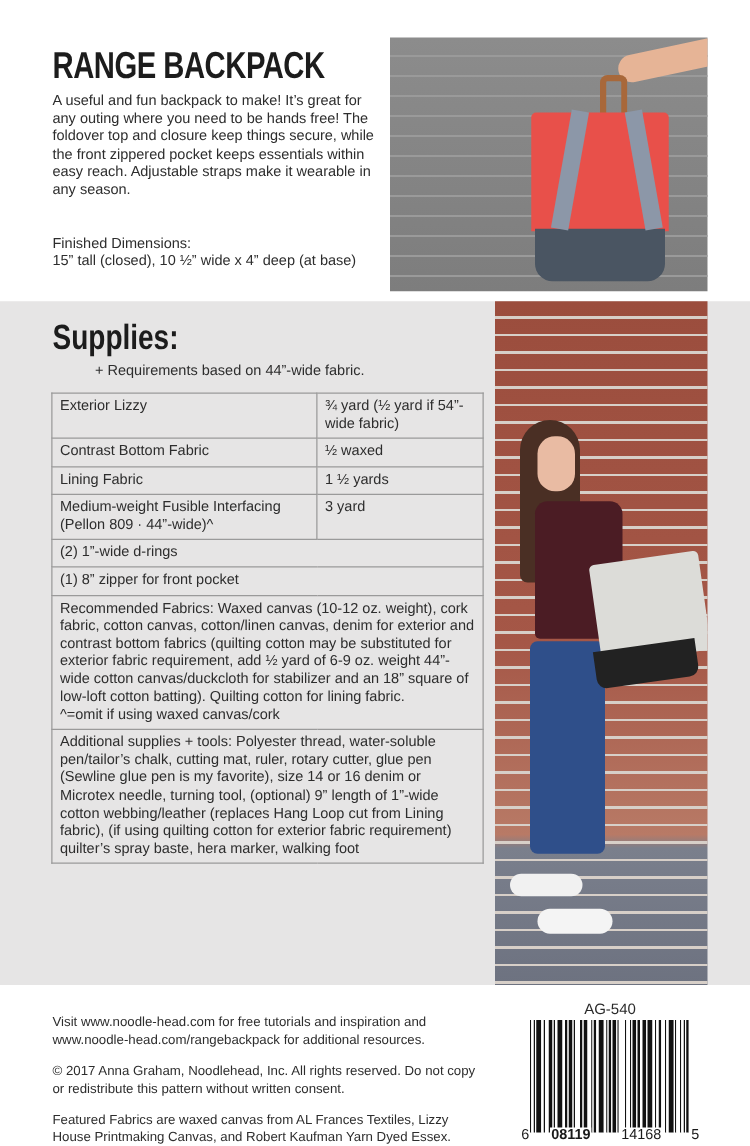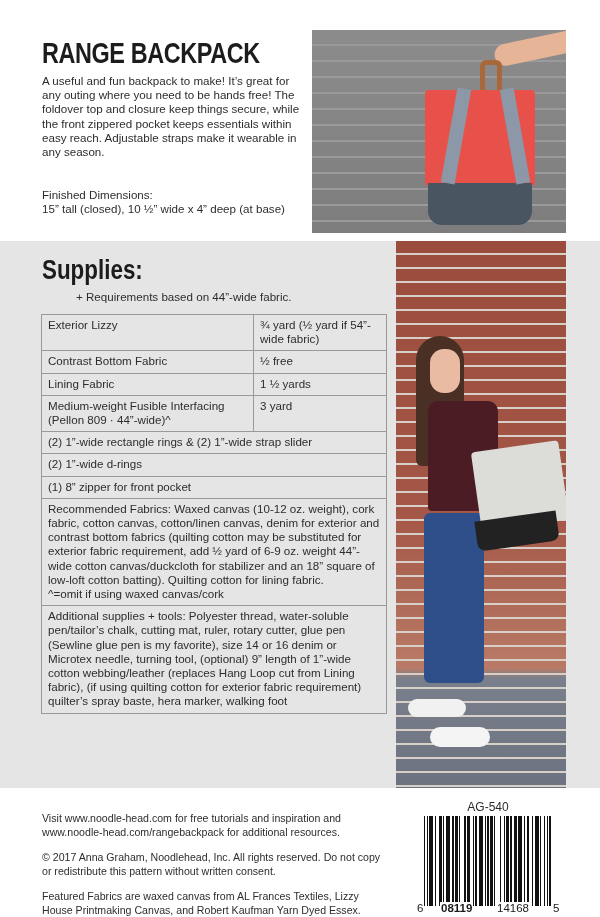--- a/index.html
+++ b/index.html
@@ -135,32 +135,29 @@
 <div class="req-note">+ Requirements based on 44”-wide fabric.</div>
 
 <table class="supplies">
   <tbody>
     <tr>
       <td class="c1">Exterior Lizzy</td>
       <td>¾ yard (½ yard if 54”-wide fabric)</td>
     </tr>
     <tr>
       <td class="c1">Contrast Bottom Fabric</td>
-      <td>½ free</td>
+      <td>½ waxed</td>
     </tr>
     <tr>
       <td class="c1">Lining Fabric</td>
       <td>1 ½ yards</td>
     </tr>
     <tr>
       <td class="c1">Medium-weight Fusible Interfacing (Pellon 809 · 44”-wide)^</td>
       <td>3 yard</td>
-    </tr>
-    <tr>
-      <td colspan="2">(2) 1”-wide rectangle rings &amp; (2) 1”-wide strap slider</td>
     </tr>
     <tr>
       <td colspan="2">(2) 1”-wide d-rings</td>
     </tr>
     <tr>
       <td colspan="2">(1) 8” zipper for front pocket</td>
     </tr>
     <tr>
       <td colspan="2">
         <div>Recommended Fabrics: Waxed canvas (10-12 oz. weight), cork fabric, cotton canvas, cotton/linen canvas, denim for exterior and contrast bottom fabrics (quilting cotton may be substituted for exterior fabric requirement, add ½ yard of 6-9 oz. weight 44”-wide cotton canvas/duckcloth for stabilizer and an 18” square of low-loft cotton batting). Quilting cotton for lining fabric.</div>

